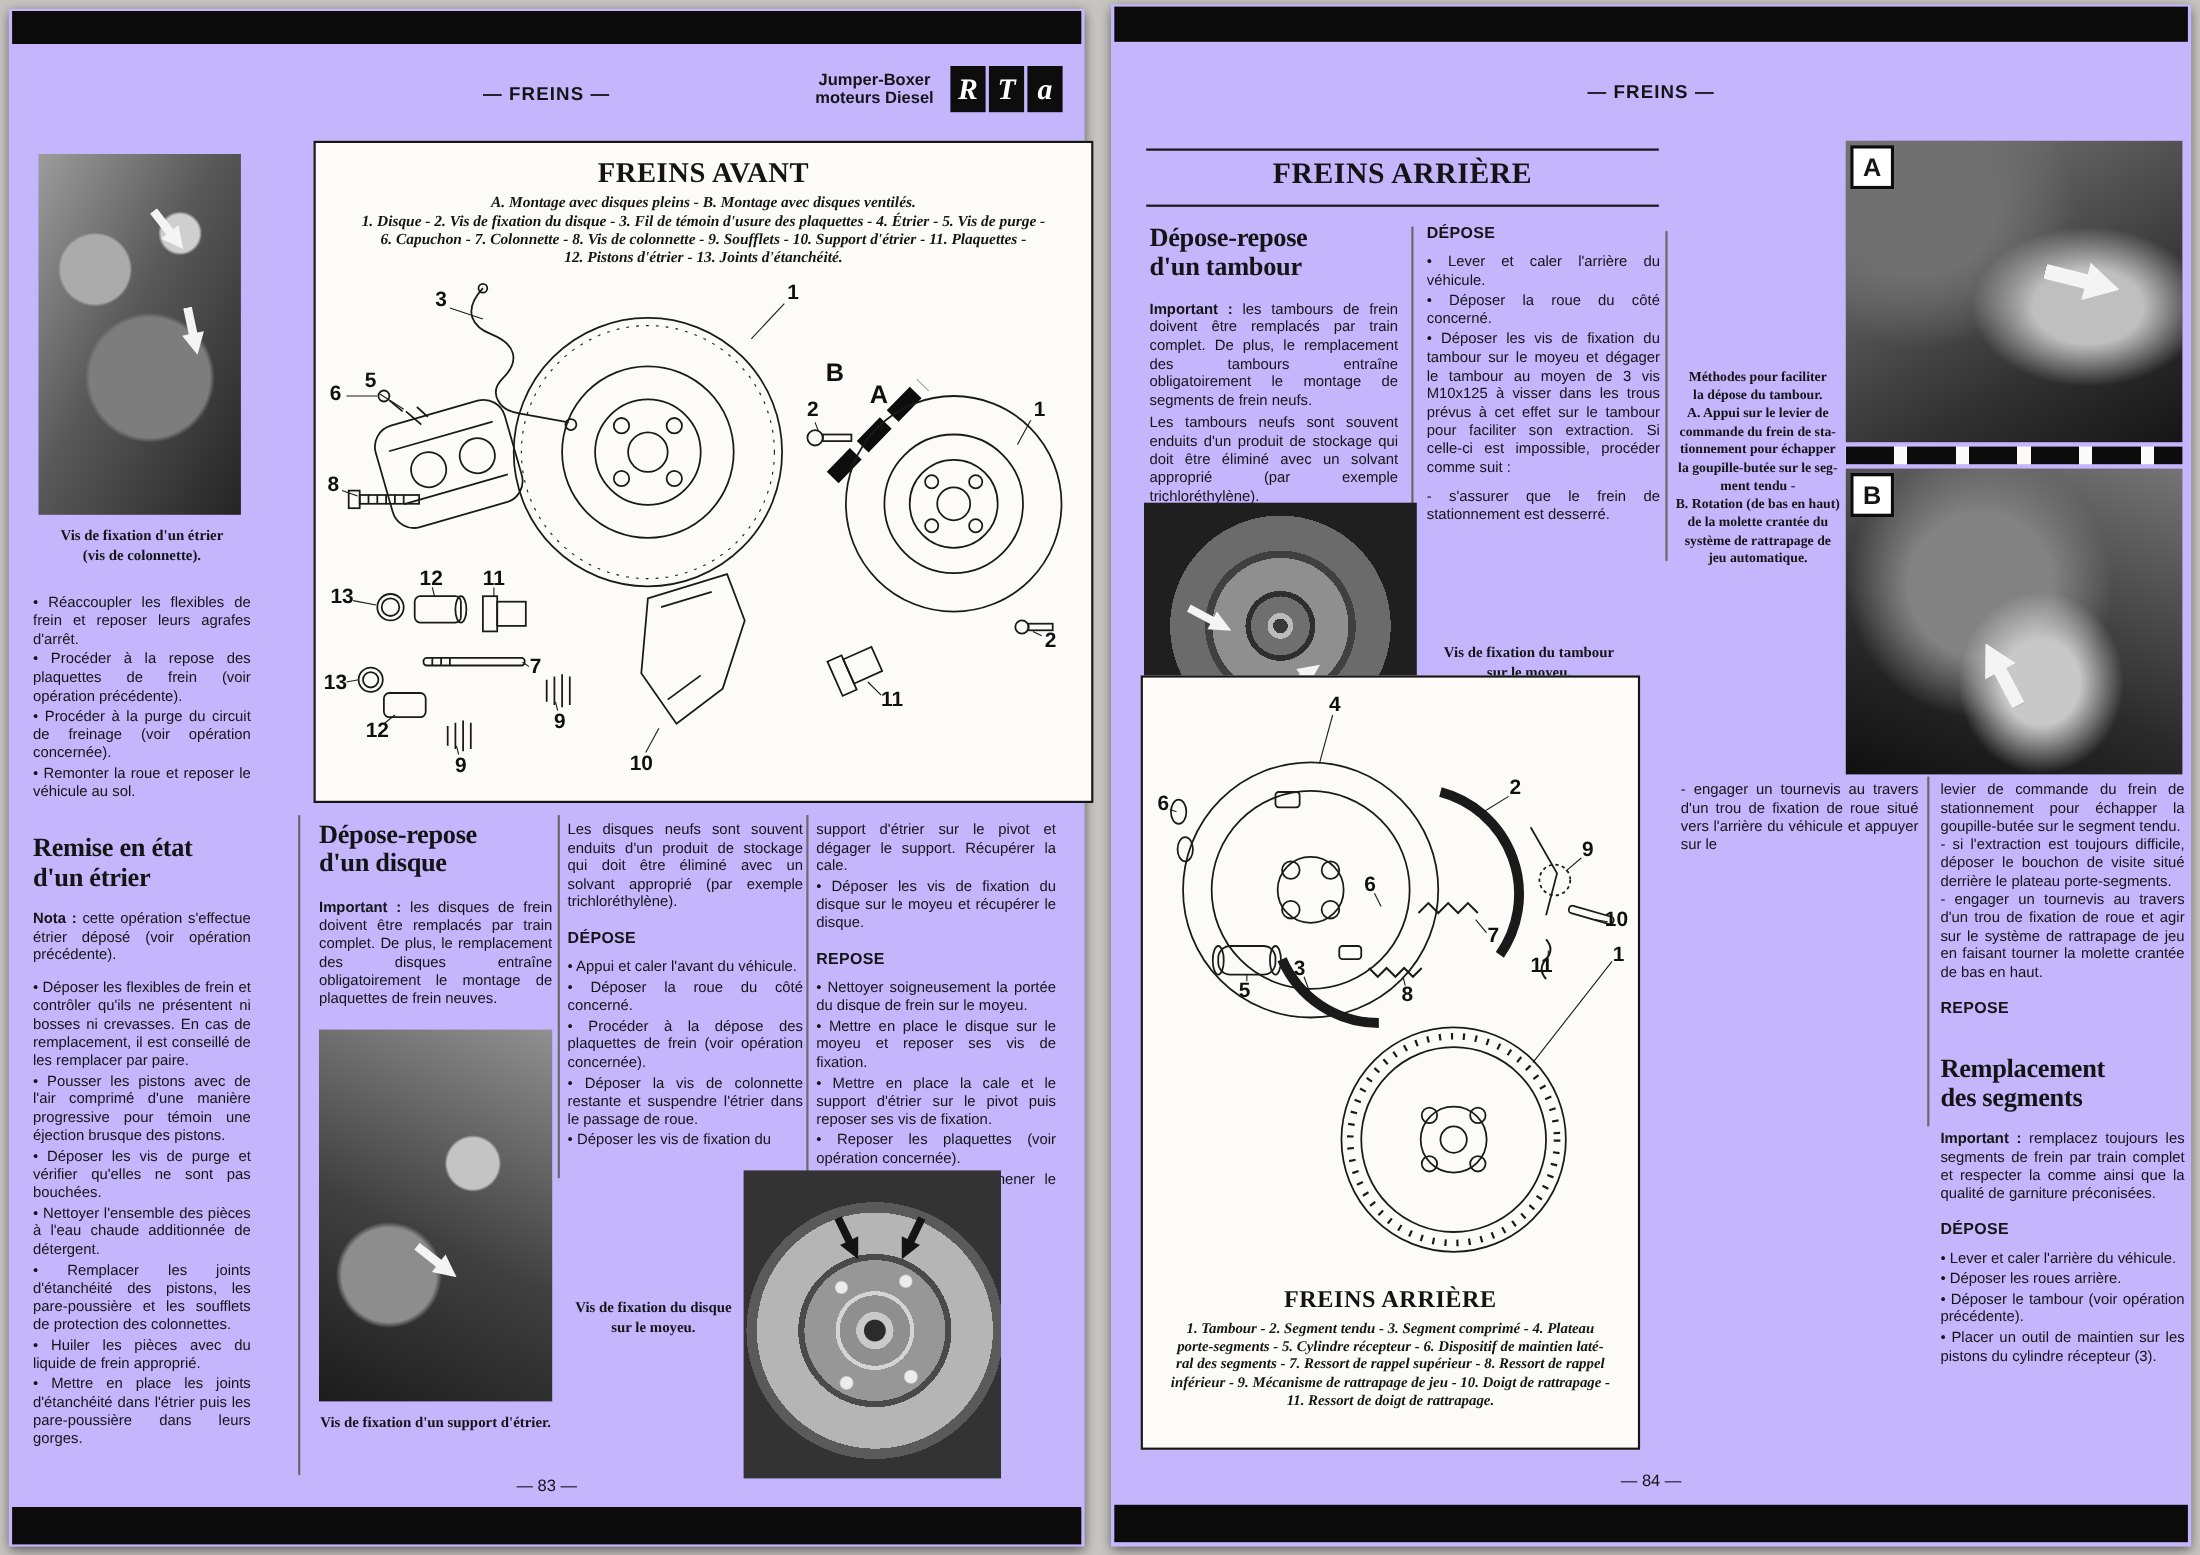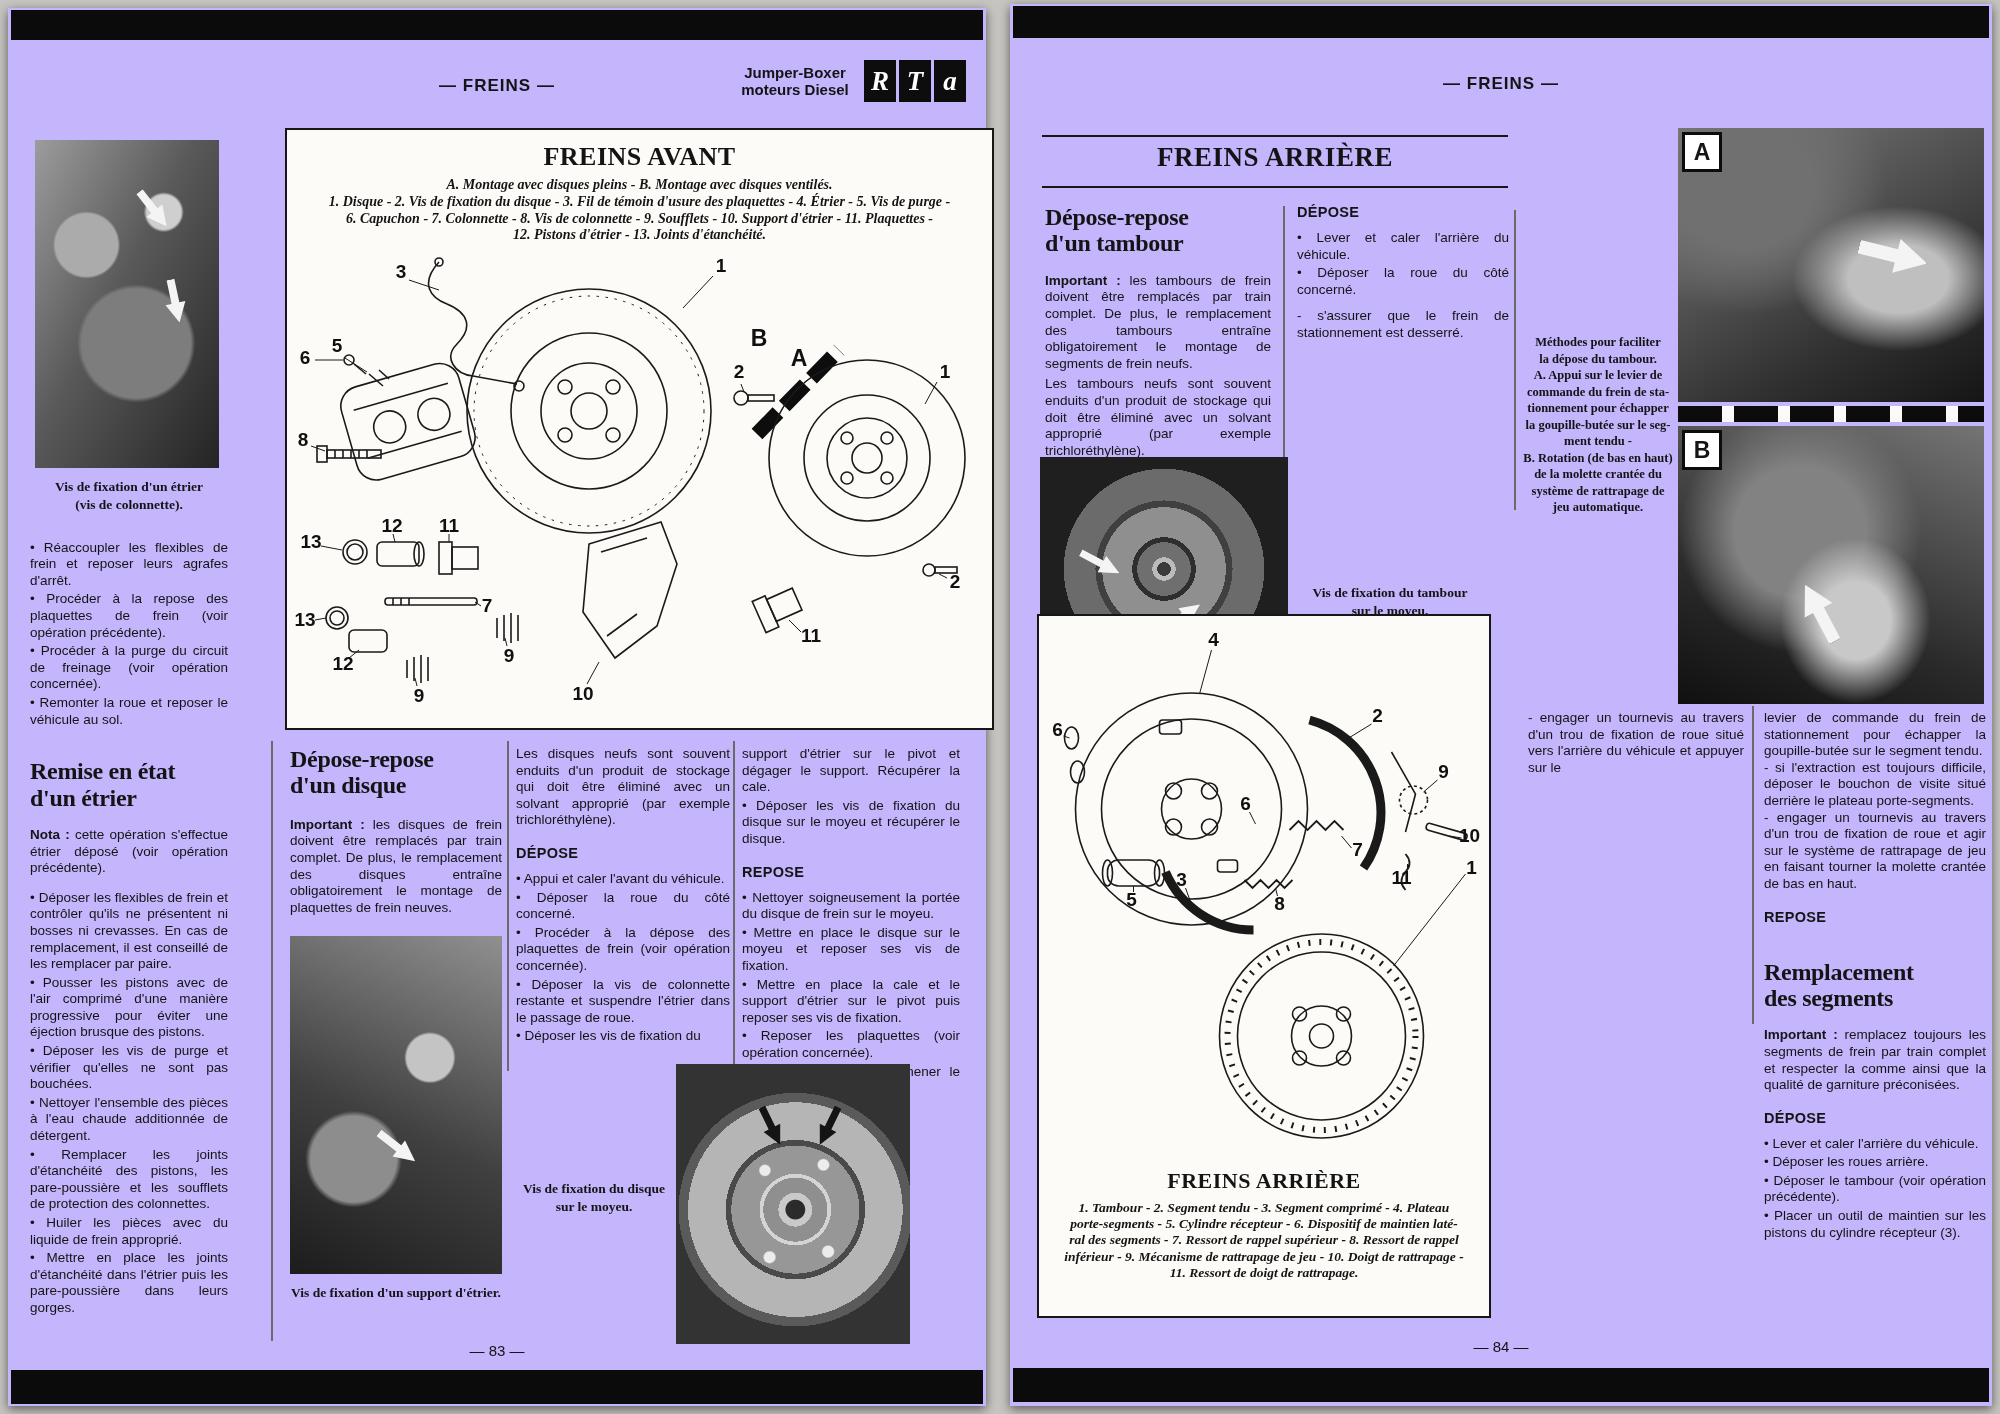--- a/index.html
+++ b/index.html
@@ -92,21 +92,21 @@
       <div class="bullet">• Réaccoupler les flexibles de frein et reposer leurs agrafes d'arrêt.</div>
       <div class="bullet">• Procéder à la repose des plaquettes de frein (voir opération précédente).</div>
       <div class="bullet">• Procéder à la purge du circuit de freinage (voir opération concernée).</div>
       <div class="bullet">• Remonter la roue et reposer le véhicule au sol.</div>
     </div>
     <div class="serifhead" style="margin-top:30px">Remise en état
 d'un étrier</div>
     <div class="body" style="margin-top:16px"><span class="boldlbl">Nota :</span><span> cette opération s'effectue étrier déposé (voir opération précédente).</span></div>
     <div class="body" style="margin-top:13px">
       <div class="bullet">• Déposer les flexibles de frein et contrôler qu'ils ne présentent ni bosses ni crevasses. En cas de remplacement, il est conseillé de les remplacer par paire.</div>
-      <div class="bullet">• Pousser les pistons avec de l'air comprimé d'une manière progressive pour éviter une éjection brusque des pistons.</div>
+      <div class="bullet">• Pousser les pistons avec de l'air comprimé d'une manière progressive pour témoin une éjection brusque des pistons.</div>
       <div class="bullet">• Déposer les vis de purge et vérifier qu'elles ne sont pas bouchées.</div>
       <div class="bullet">• Nettoyer l'ensemble des pièces à l'eau chaude additionnée de détergent.</div>
       <div class="bullet">• Remplacer les joints d'étanchéité des pistons, les pare-poussière et les soufflets de protection des colonnettes.</div>
       <div class="bullet">• Huiler les pièces avec du liquide de frein approprié.</div>
       <div class="bullet">• Mettre en place les joints d'étanchéité dans l'étrier puis les pare-poussière dans leurs gorges.</div>
 
     </div>
   </div>
 
   <div class="figbox" style="left:277px;top:120px;width:705px;height:598px">
@@ -287,20 +287,21 @@
 d'un tambour</div>
     <div class="body" style="margin-top:16px"><span class="boldlbl">Important :</span><span> les tambours de frein doivent être remplacés par train complet. De plus, le remplacement des tambours entraîne obligatoirement le montage de segments de frein neufs.</span></div>
     <div class="body" style="margin-top:4px">Les tambours neufs sont souvent enduits d'un produit de stockage qui doit être éliminé avec un solvant approprié (par exemple trichloréthylène).</div>
   </div>
 
   <div class="abs" style="left:287px;top:200px;width:212px">
     <div class="subhead" style="margin-top:0">DÉPOSE</div>
     <div class="body">
       <div class="bullet">• Lever et caler l'arrière du véhicule.</div>
       <div class="bullet">• Déposer la roue du côté concerné.</div>
+      <div class="bullet">• Déposer les vis de fixation du tambour sur le moyeu et dégager le tambour au moyen de 3 vis M10x125 à visser dans les trous prévus à cet effet sur le tambour pour faciliter son extraction. Si celle-ci est impossible, procéder comme suit :</div>
       <div class="bullet" style="margin-top:10px">- s'assurer que le frein de stationnement est desserré.</div>
     </div>
   </div>
 
   <div class="photo ph-drum" style="left:30px;top:453px;width:248px;height:224px">
     <div class="barrow" style="left:38px;top:96px;width:44px;height:20px;transform:rotate(28deg)"></div>
     <div class="barrow" style="left:120px;top:150px;width:44px;height:20px;transform:rotate(-35deg)"></div>
   </div>
   <div class="caption" style="position:absolute;left:302px;top:580px;width:156px">Vis de fixation du tambour
 sur le moyeu.</div>

